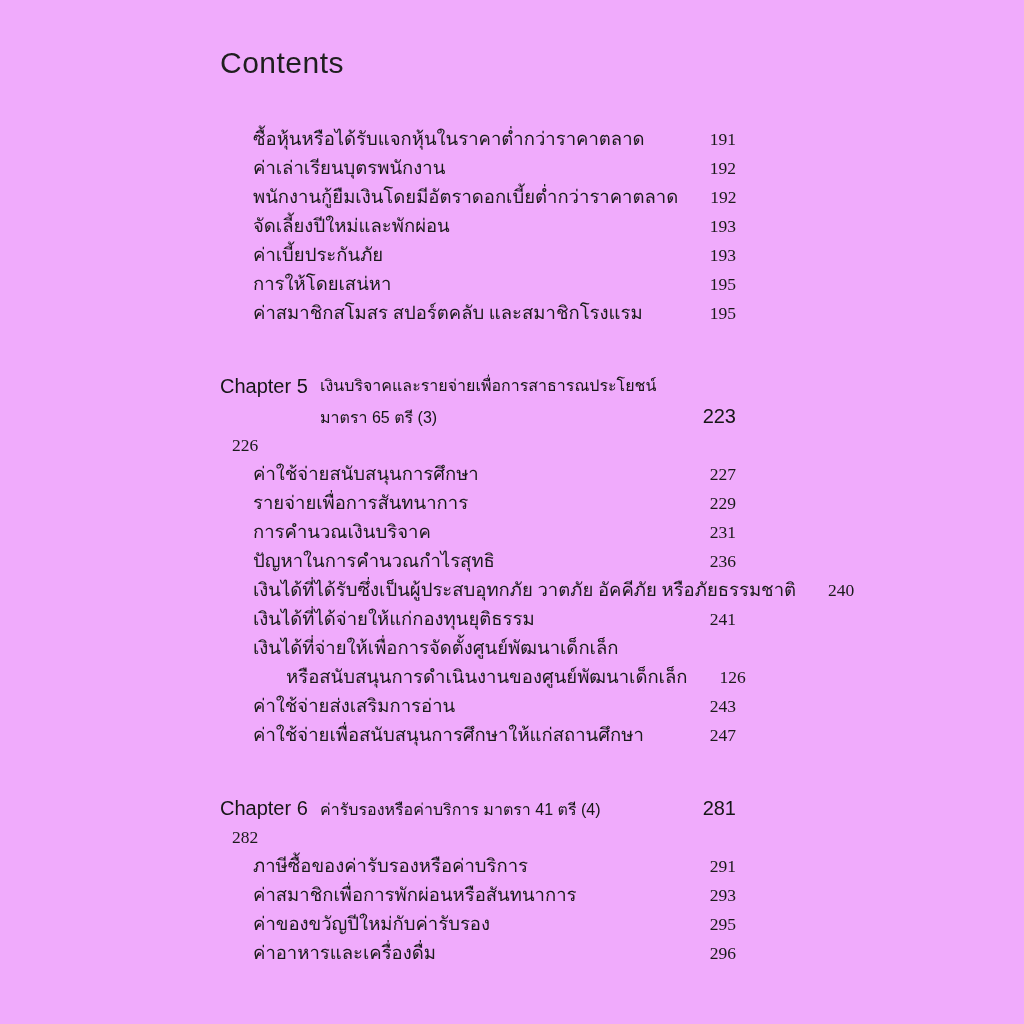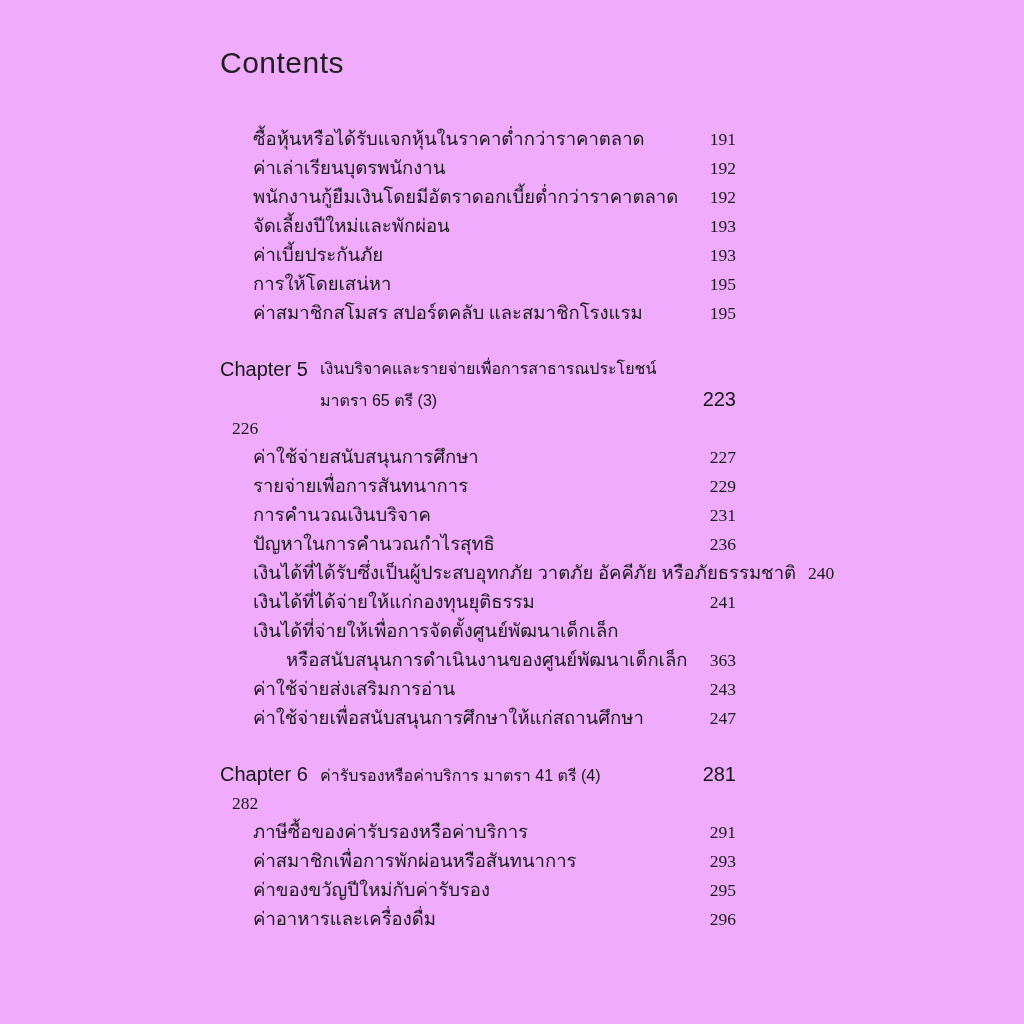--- a/index.html
+++ b/index.html
@@ -4,32 +4,32 @@
 <style>
   html,body{margin:0;padding:0;background:#ffffff;}
   .page{position:relative;width:1024px;height:1024px;background:#f0abfc;overflow:hidden;}
   .title{
     position:absolute;left:220px;top:44px;margin:0;
     font-family:"Liberation Sans",sans-serif;font-weight:400;
     font-size:30px;line-height:38px;letter-spacing:.5px;color:#1f1f1f;
   }
   .toc{position:absolute;left:220px;top:125px;width:516px;}
   .items{margin:0;}
-  .row{display:flex;justify-content:space-between;align-items:flex-end;height:29px;line-height:29px;}
+  .row{display:flex;justify-content:space-between;align-items:flex-end;height:29px;line-height:29px;gap:20px;}
   .row-label{
     padding-left:33px;white-space:nowrap;overflow:visible;
     font-family:"Liberation Serif",serif;font-size:18.5px;color:#1a1a1a;
   }
   .row.indent .row-label{padding-left:66px;}
   .row-page{
     font-family:"Liberation Serif",serif;font-size:17.5px;color:#1a1a1a;
     padding-left:12px;flex:none;
   }
   .chapter{
-    display:flex;margin-top:26px;
+    display:flex;margin-top:43px;
     font-family:"Liberation Sans",sans-serif;color:#161616;
   }
   .ch-label{width:100px;flex:none;font-size:20px;line-height:30px;}
   .ch-body{flex:1;}
   .ch-line{display:flex;justify-content:space-between;align-items:baseline;height:30px;line-height:30px;}
   .ch-title{font-size:16px;white-space:nowrap;}
   .ch-page{font-size:20px;padding-left:12px;flex:none;}
 </style>
 </head>
 <body>
@@ -109,21 +109,21 @@
           <div class="row">
             <div class="row-label">เงินได้ที่ได้จ่ายให้แก่กองทุนยุติธรรม</div>
             <div class="row-page">241</div>
           </div>
           <div class="row">
             <div class="row-label">เงินได้ที่จ่ายให้เพื่อการจัดตั้งศูนย์พัฒนาเด็กเล็ก</div>
             <div class="row-page"></div>
           </div>
           <div class="row indent">
             <div class="row-label">หรือสนับสนุนการดำเนินงานของศูนย์พัฒนาเด็กเล็ก</div>
-            <div class="row-page">363</div>
+            <div class="row-page">126</div>
           </div>
           <div class="row">
             <div class="row-label">ค่าใช้จ่ายส่งเสริมการอ่าน</div>
             <div class="row-page">243</div>
           </div>
           <div class="row">
             <div class="row-label">ค่าใช้จ่ายเพื่อสนับสนุนการศึกษาให้แก่สถานศึกษา</div>
             <div class="row-page">247</div>
           </div>
         </div>

